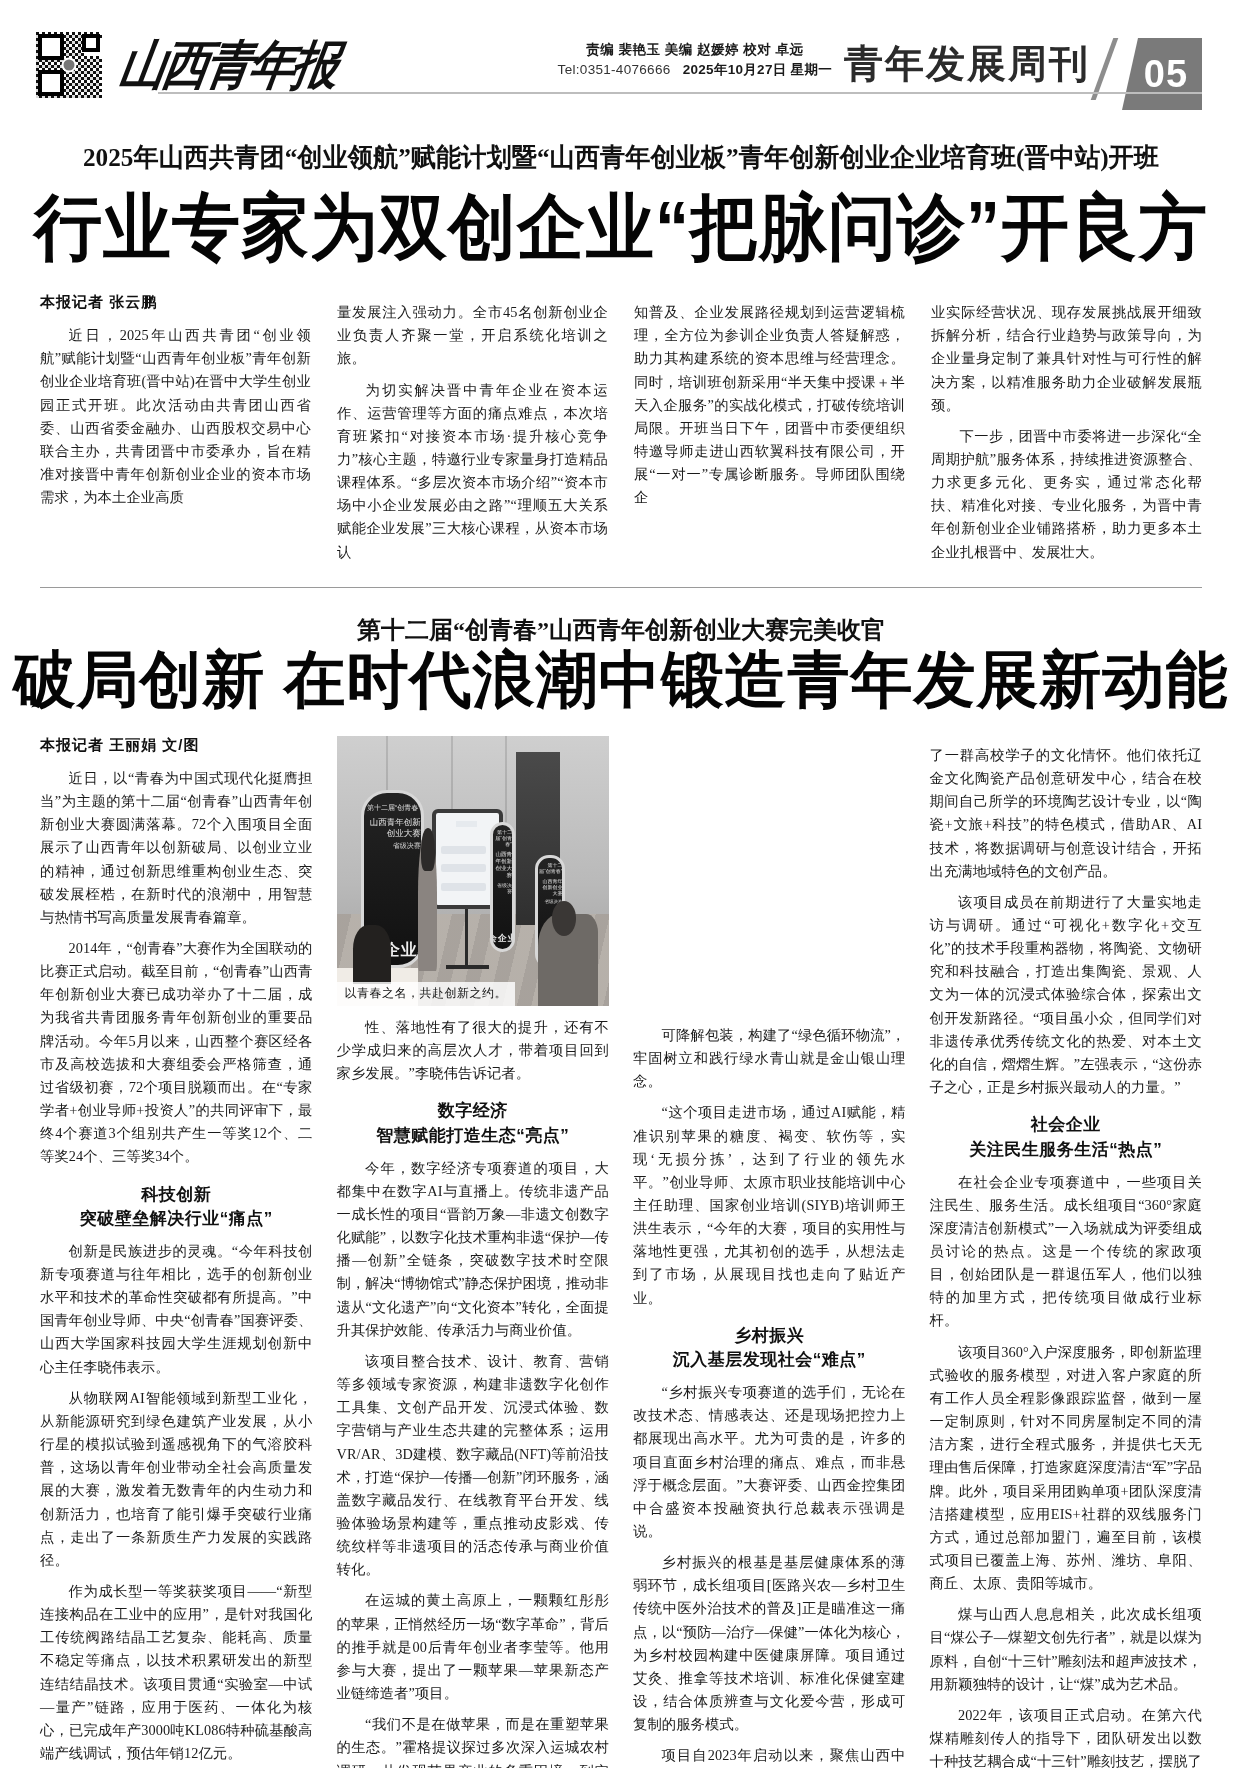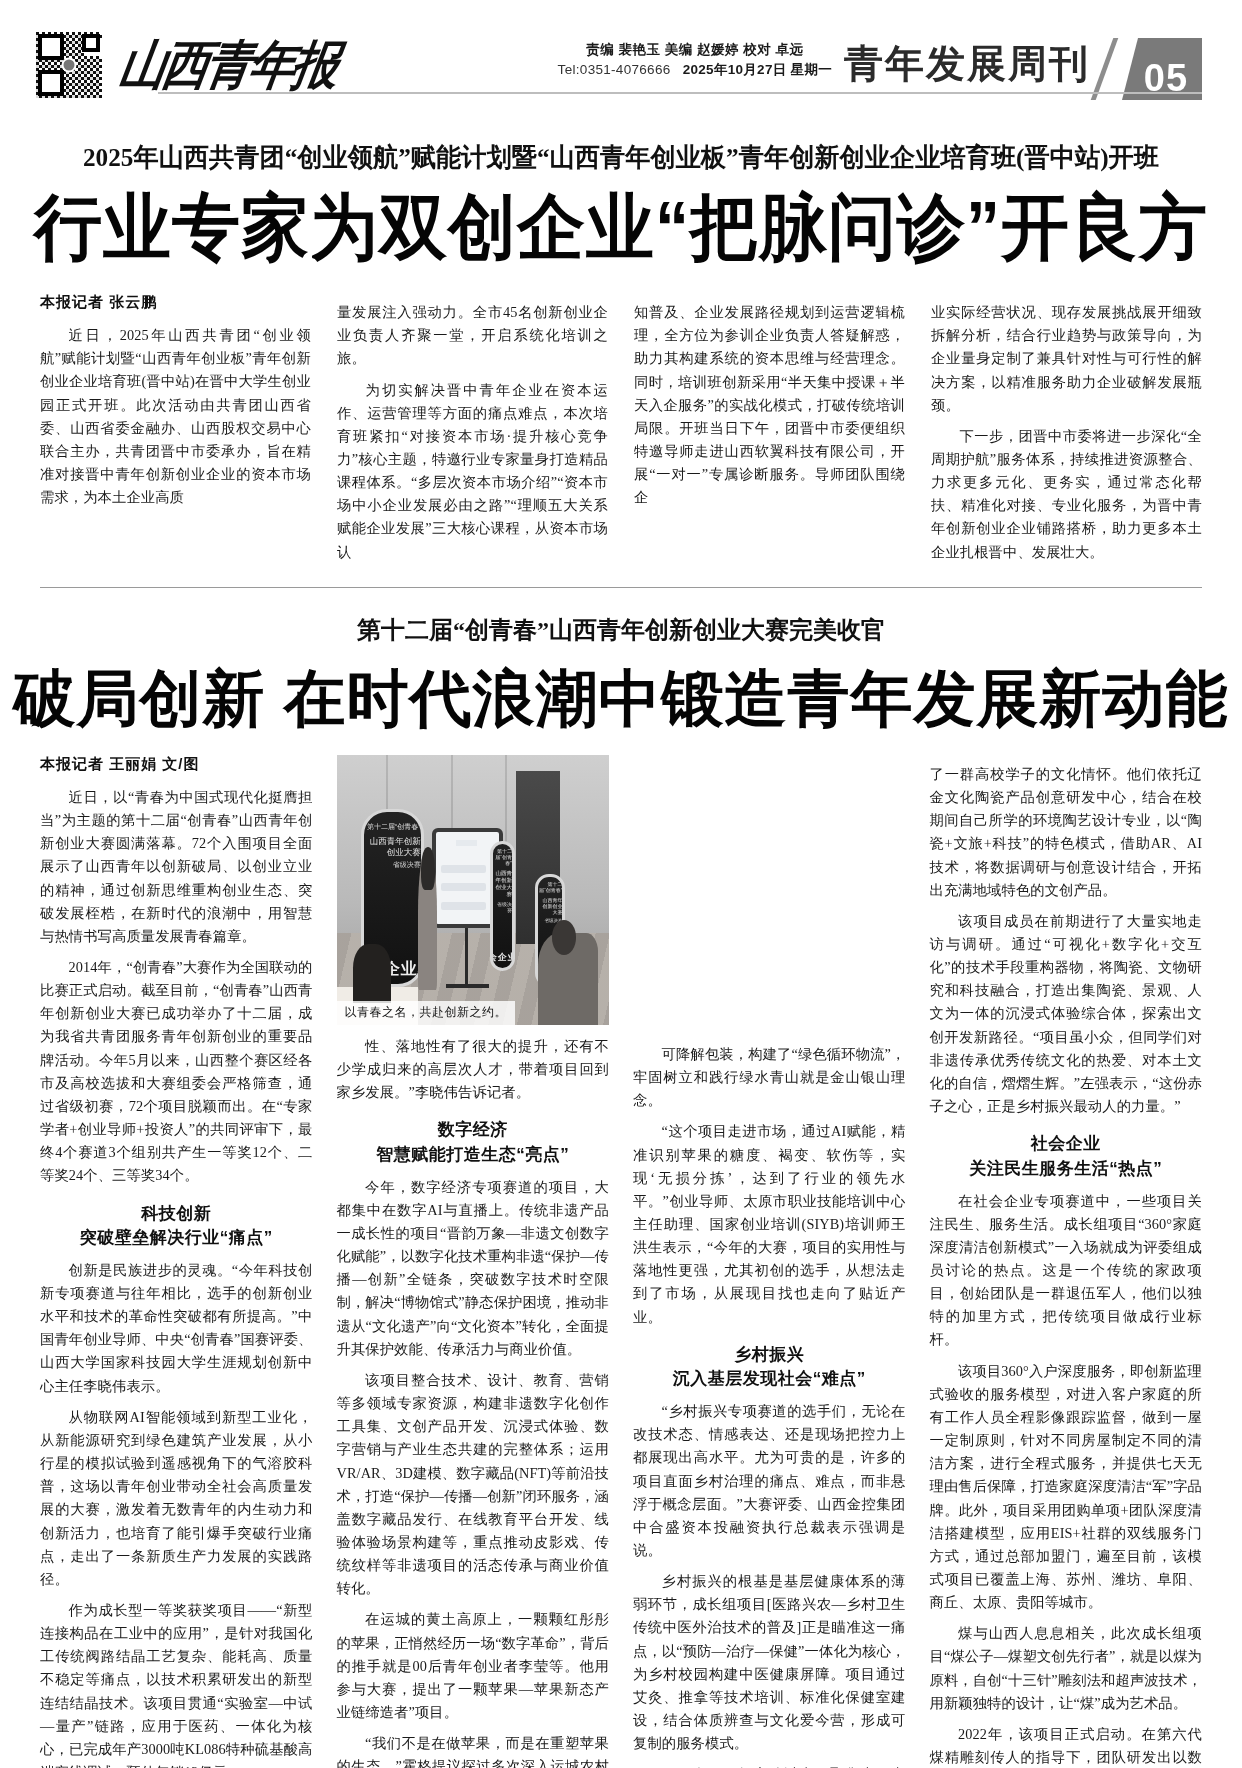--- a/index.html
+++ b/index.html
@@ -122,25 +122,25 @@
   .page-num-badge .slash {
     position: absolute;
     left: -4px; top: 0;
     width: 5px; height: 62px;
     background: #8d8d8d;
     transform: skewX(-20deg);
   }
   .page-num-badge .box {
     position: absolute;
     right: 0; top: 0;
-    width: 80px; height: 62px;
+    width: 80px; height: 72px;
     background: #7a7a7a;
     clip-path: polygon(16px 0, 100% 0, 100% 100%, 0 100%);
     display: flex;
-    align-items: flex-end;
+    align-items: center;
     justify-content: center;
   }
   .page-num-badge .num {
     font-family: "Liberation Sans", sans-serif;
     font-size: 38px;
     font-weight: 700;
     color: #fff;
     letter-spacing: 1px;
     padding-left: 8px;
   }
@@ -223,21 +223,21 @@
     color: #111;
     margin-top: 26px;
     white-space: nowrap;
   }
   .a2-head {
     text-align: center;
     font-family: "Liberation Sans", sans-serif;
     font-size: 62px;
     font-weight: 700;
     color: #050505;
-    margin-top: 20px;
+    margin-top: 1px;
     line-height: 1.05;
     white-space: nowrap;
     letter-spacing: 1px;
   }
 
   .a2-body-wrap {
     display: flex;
     gap: 24px;
     padding: 0 40px;
     margin-top: 24px;

